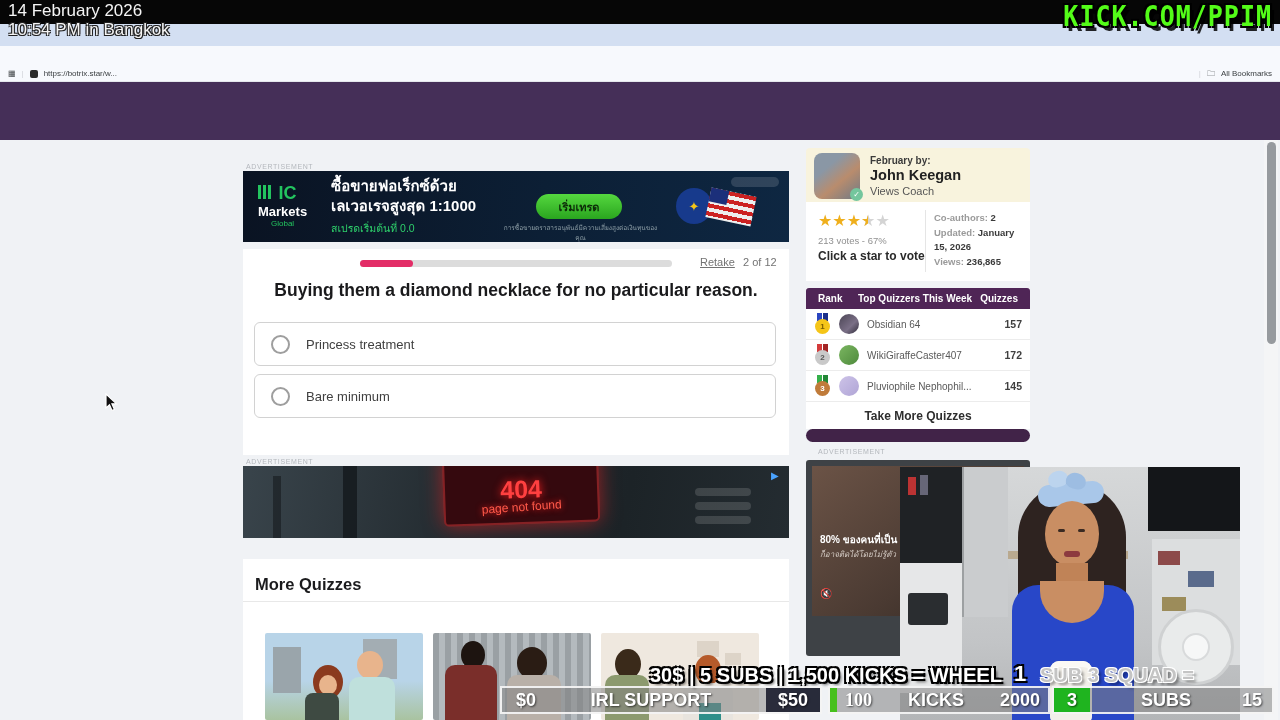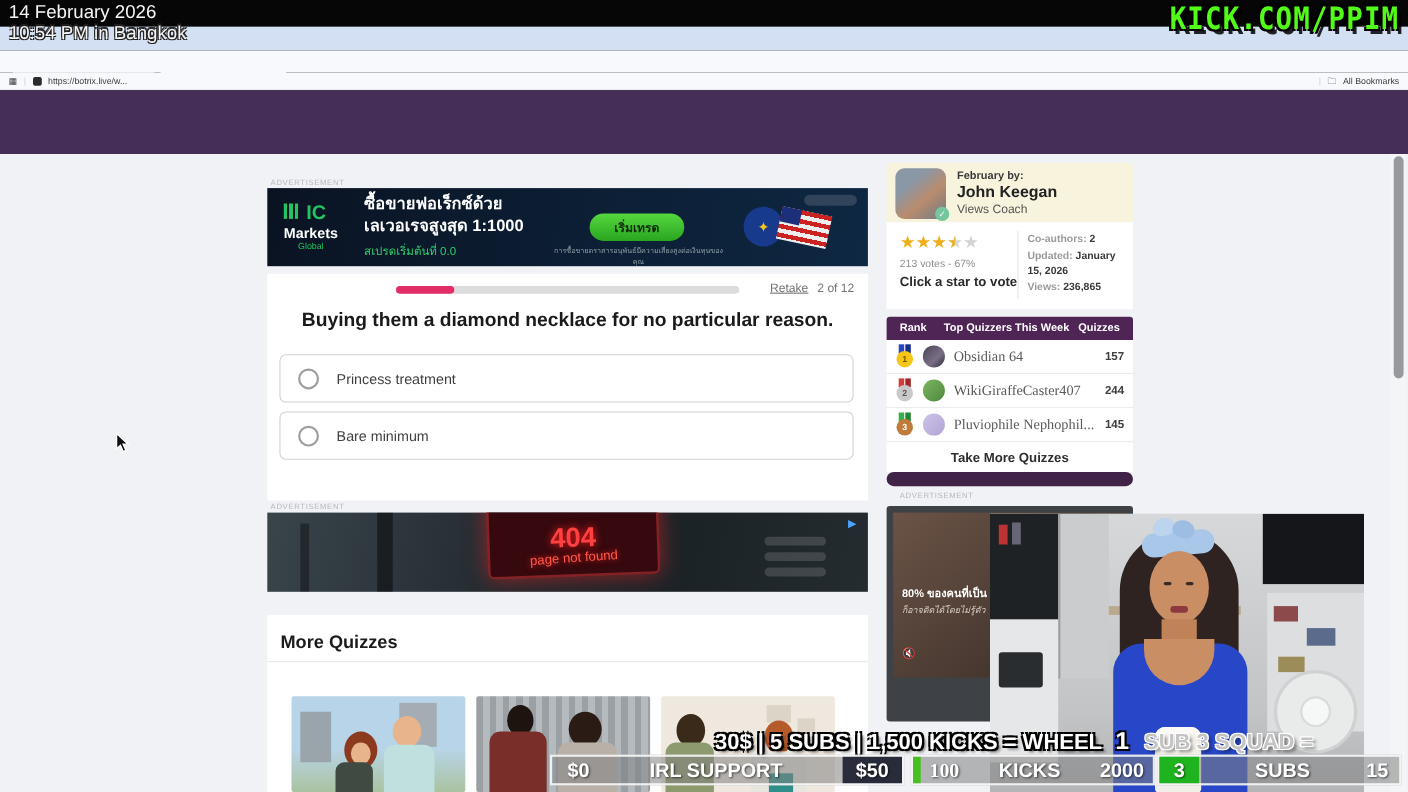--- a/index.html
+++ b/index.html
@@ -116,21 +116,21 @@
   .lb-head{left:0;top:0;width:224px;height:21px;background:#4f2556;border-radius:3px 3px 0 0;
            display:flex;align-items:center;padding:0 12px;color:#fff;font-size:10px;font-weight:bold;}
   .lb-row{left:0;width:224px;height:31px;display:flex;align-items:center;padding:0 8px;
           border-bottom:1px solid #ececec;gap:8px;}
   .medal{position:relative;width:17px;height:22px;flex:none;}
   .medal .rib1,.medal .rib2{position:absolute;top:0;width:5px;height:8px;}
   .medal .rib1{left:3px;} .medal .rib2{left:9px;}
   .medal .coin{position:absolute;left:1px;top:6px;width:15px;height:15px;border-radius:50%;
                display:flex;align-items:center;justify-content:center;font-size:8px;font-weight:bold;}
   .lb-av{width:20px;height:20px;border-radius:50%;flex:none;}
-  .lb-name{font-size:13px;color:#5a5a5a;flex:1;white-space:nowrap;overflow:hidden;font-family:Liberation Serif, serif;}
+  .lb-name{font-size:10px;color:#5a5a5a;flex:1;white-space:nowrap;overflow:hidden;}
   .lb-count{font-size:10.5px;font-weight:bold;color:#3f3f3f;}
   .lb-foot{left:0;top:114px;width:224px;height:27px;display:flex;align-items:center;
            justify-content:center;font-size:12px;font-weight:bold;color:#2e2e2e;}
   .purple-pill{left:806px;top:429px;width:224px;height:13px;background:#412348;border-radius:7px;}
 
   .sidead{left:806px;top:460px;width:224px;height:196px;background:#3e4246;border-radius:3px;}
   .sidevid{left:6px;top:6px;width:212px;height:150px;
            background:linear-gradient(140deg,#6b5346,#4a3a32 60%,#2e2520);overflow:hidden;}
   .sv-t1{left:8px;top:66px;font-size:10px;font-weight:bold;color:#fff;}
   .sv-t2{left:8px;top:82px;font-size:8px;color:#d8cfc8;font-style:italic;}
@@ -200,21 +200,21 @@
     <span class="abs navic" style="left:1211px;font-size:10px;">⭣</span>
     <span class="abs navic" style="left:1230px;font-size:9px;">≋</span>
     <span class="abs" style="left:1248px;top:48px;width:11px;height:11px;border-radius:50%;background:linear-gradient(135deg,#c98e63,#8a5a3a);"></span>
     <span class="abs navic" style="left:1266px;">⋮</span>
   </div>
 
   <div class="abs bookmarksbar">
     <span>▦</span>
     <span style="color:#d0d3d8;">|</span>
     <span class="fav-dot" style="background:#2b2b2b;width:8px;height:8px;border-radius:2px;"></span>
-    <span>https://botrix.live/w...</span>
+    <span>https://botrix.star/w...</span>
     <span class="bm-spacer"></span>
     <span style="color:#d0d3d8;">|</span>
     <span>🗀</span>
     <span>All Bookmarks</span>
   </div>
 
   <div class="abs wh-header">
     <div class="abs wh-logo">wikiHow</div>
     <div class="abs wh-tag">
       <span class="heart">❤</span>
@@ -396,21 +396,21 @@
     </div>
 
     <div class="abs lb-row" style="top:52px;">
       <span class="medal">
         <span class="rib1" style="background:#d43b3b;"></span>
           <span class="rib2" style="background:#a32525;"></span>
         <span class="coin" style="background:#c9c9c9;color:#555;">2</span>
       </span>
       <span class="lb-av" style="background:linear-gradient(135deg,#7bb661,#4e8a3c);"></span>
       <span class="lb-name">WikiGiraffeCaster407</span>
-      <span class="lb-count">244</span>
+      <span class="lb-count">172</span>
     </div>
 
     <div class="abs lb-row" style="top:83px;">
       <span class="medal">
         <span class="rib1" style="background:#35b04a;"></span>
           <span class="rib2" style="background:#228736;"></span>
         <span class="coin" style="background:#c07b3a;color:#fff;">3</span>
       </span>
       <span class="lb-av" style="background:linear-gradient(135deg,#cdc3e8,#b0a5d6);"></span>
       <span class="lb-name">Pluviophile  Nephophil...</span>

